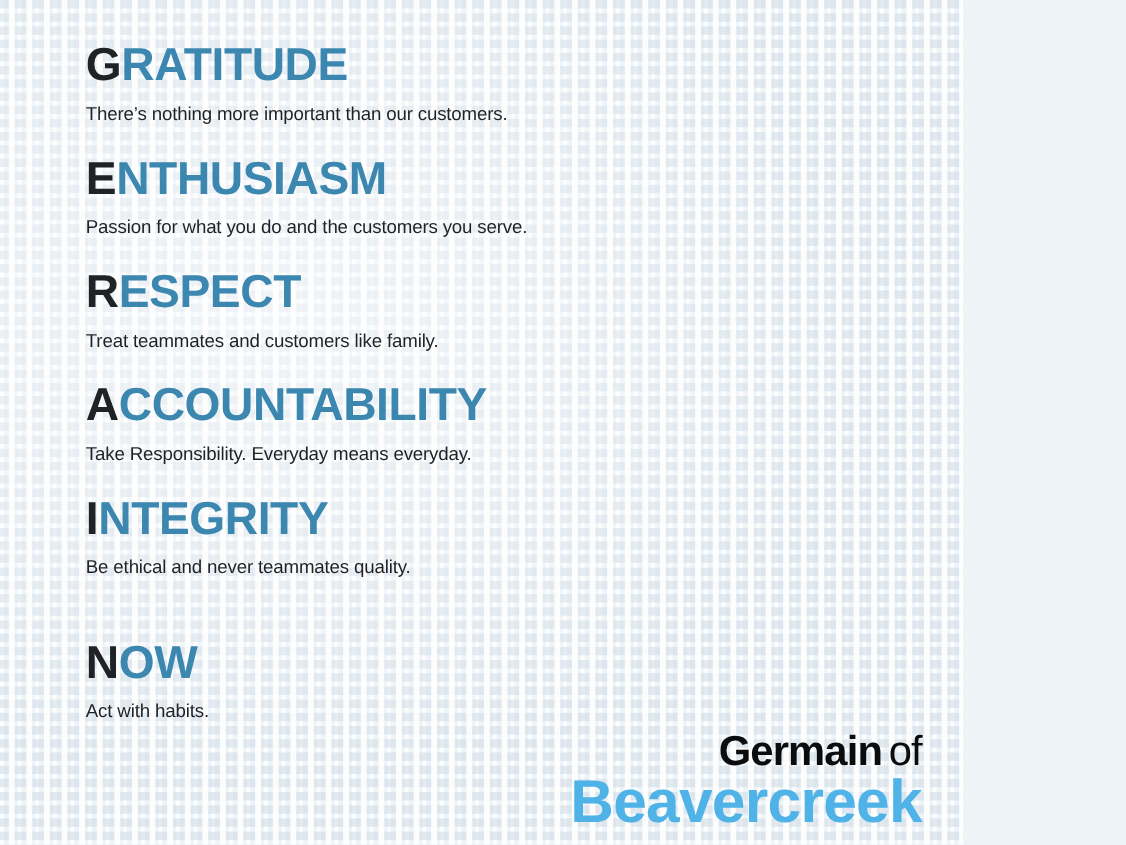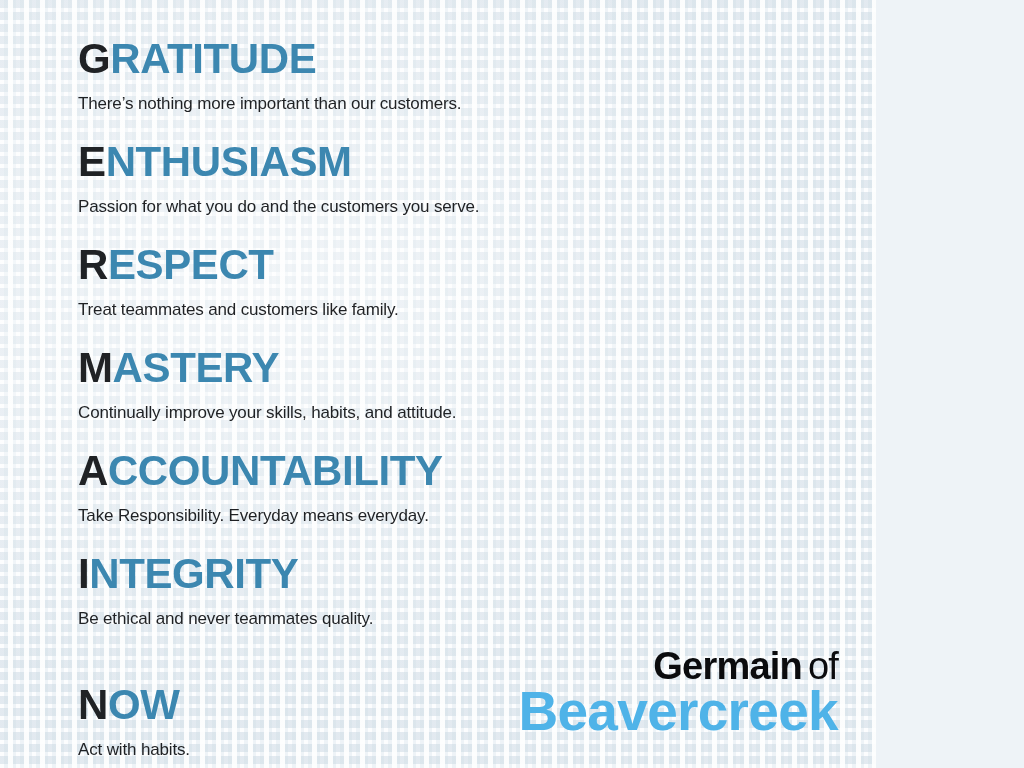--- a/index.html
+++ b/index.html
@@ -87,21 +87,21 @@
     letter-spacing: -0.15px;
     color: #1f2124;
     margin: 3px 0 0 0;
     white-space: nowrap;
   }
 
   
   #logo {
     position: absolute;
     right: 38px;
-    bottom: 34px;
+    bottom: 17px;
     z-index: 4;
     text-align: right;
     line-height: 1;
   }
   #logo-line-1 {
     font-family: "Liberation Sans", sans-serif;
     font-size: 38px;
     line-height: 42px;
     letter-spacing: -0.8px;
     color: #0b0c0e;
@@ -145,24 +145,20 @@
     <div class="value-block">
       <div class="value-title"><span class="initial">E</span><span class="rest">NTHUSIASM</span></div>
       <p class="value-desc">Passion for what you do and the customers you serve.</p>
     </div>
 
     <div class="value-block">
       <div class="value-title"><span class="initial">R</span><span class="rest">ESPECT</span></div>
       <p class="value-desc">Treat teammates and customers like family.</p>
     </div>
 
-    <div class="value-block">
-      <div class="value-title"><span class="initial">M</span><span class="rest">ASTERY</span></div>
-      <p class="value-desc">Continually improve your skills, habits, and attitude.</p>
-    </div>
 
     <div class="value-block">
       <div class="value-title"><span class="initial">A</span><span class="rest">CCOUNTABILITY</span></div>
       <p class="value-desc">Take Responsibility. Everyday means everyday.</p>
     </div>
 
     <div class="value-block">
       <div class="value-title"><span class="initial">I</span><span class="rest">NTEGRITY</span></div>
       <p class="value-desc">Be ethical and never teammates quality.</p>
     </div>

